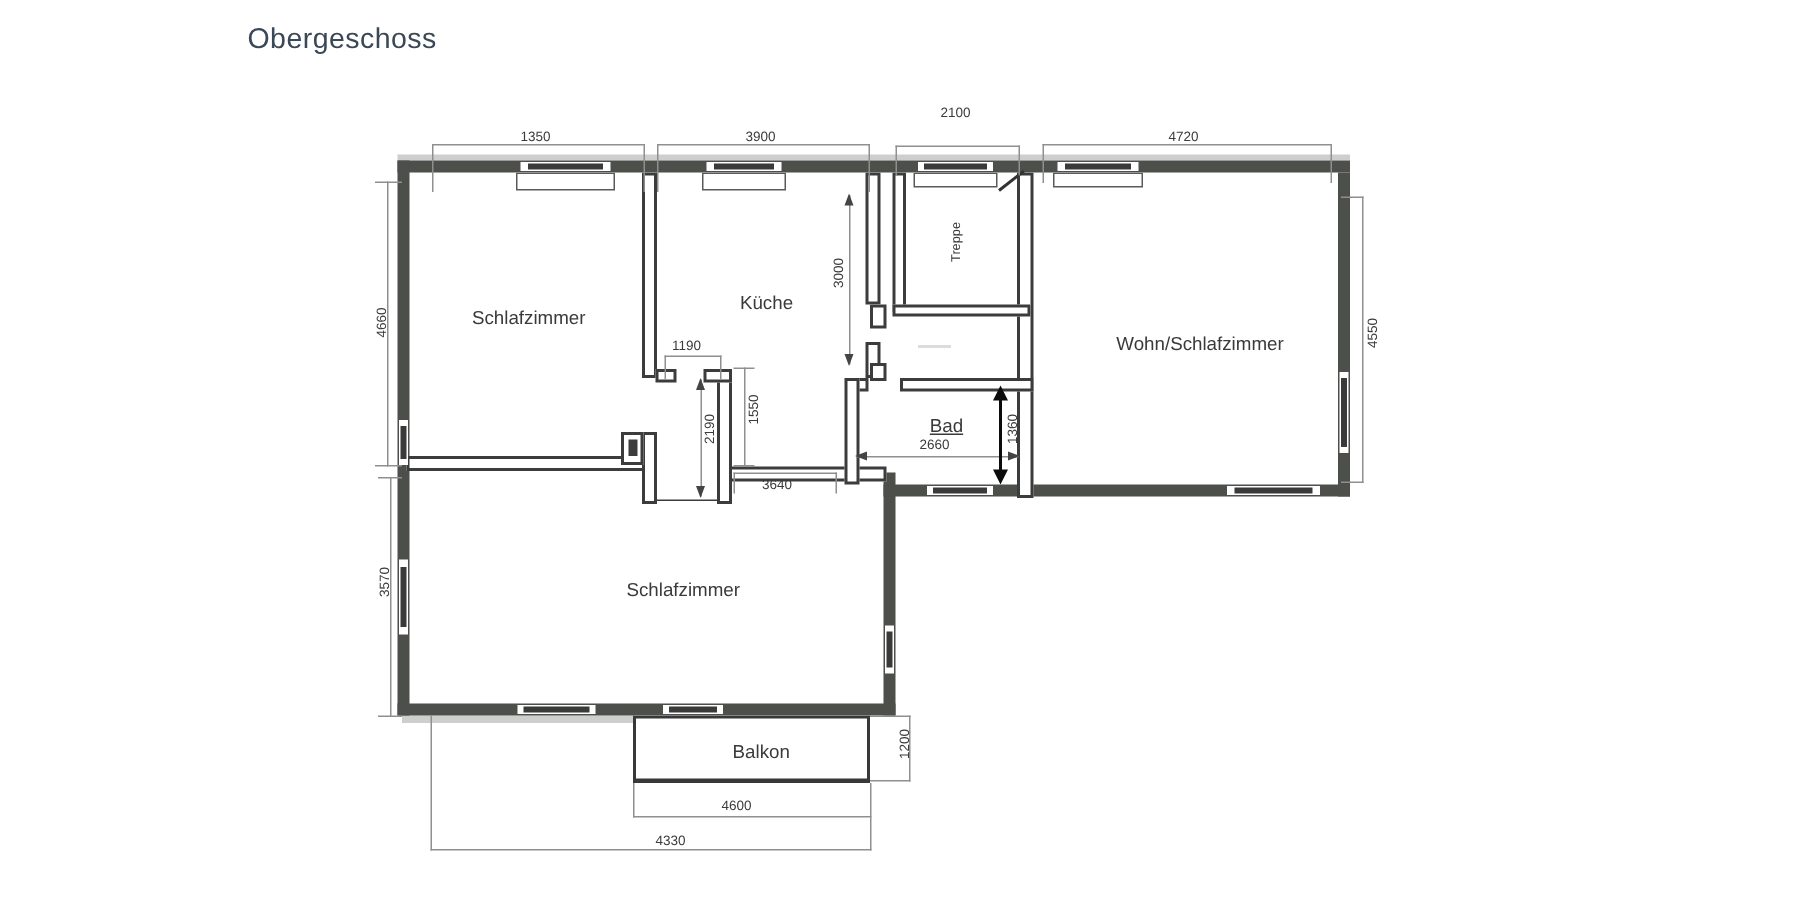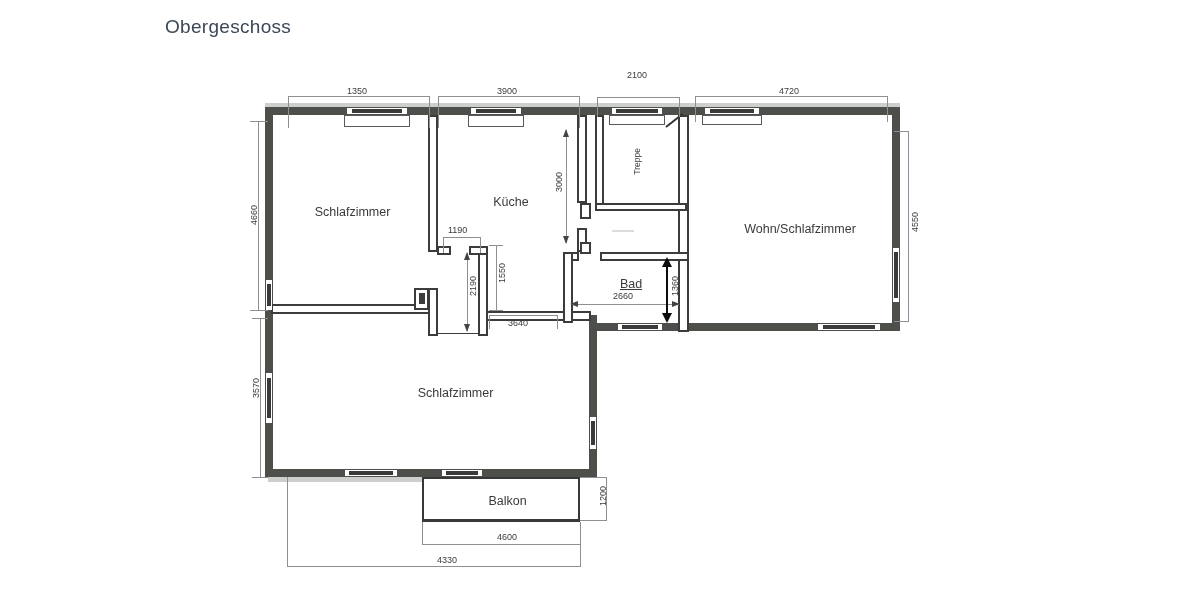--- a/index.html
+++ b/index.html
@@ -180,21 +180,21 @@
   <div class="dimtext vtext" style="left:670px; top:276px;">1360</div>
 
   <div class="dim" style="left:606px; top:477px; width:1px; height:44px;"></div>
   <div class="dim" style="left:580px; top:477px; width:27px; height:1px;"></div>
   <div class="dim" style="left:580px; top:520px; width:27px; height:1px;"></div>
   <div class="dimtext vtext" style="left:598px; top:486px;">1200</div>
 
   <div class="dim" style="left:422px; top:522px; width:1px; height:23px;"></div>
   <div class="dim" style="left:580px; top:522px; width:1px; height:23px;"></div>
   <div class="dim" style="left:422px; top:544px; width:159px; height:1px;"></div>
-  <div class="dimtext" style="left:497px; top:532px;">4600</div>
+  <div class="dimtext" style="left:481px; top:532px;">4600</div>
 
   <div class="dim" style="left:287px; top:477px; width:1px; height:90px;"></div>
   <div class="dim" style="left:580px; top:545px; width:1px; height:22px;"></div>
   <div class="dim" style="left:287px; top:566px; width:294px; height:1px;"></div>
   <div class="dimtext" style="left:437px; top:555px;">4330</div>
 
   <div class="rlabel" style="left:295px; top:205px; width:115px;">Schlafzimmer</div>
   <div class="rlabel" style="left:480px; top:195px; width:62px;">Küche</div>
   <div class="rlabel vtext" style="left:632px; top:148px; font-size:8.5px;">Treppe</div>
   <div class="rlabel" style="left:730px; top:222px; width:140px;">Wohn/Schlafzimmer</div>

